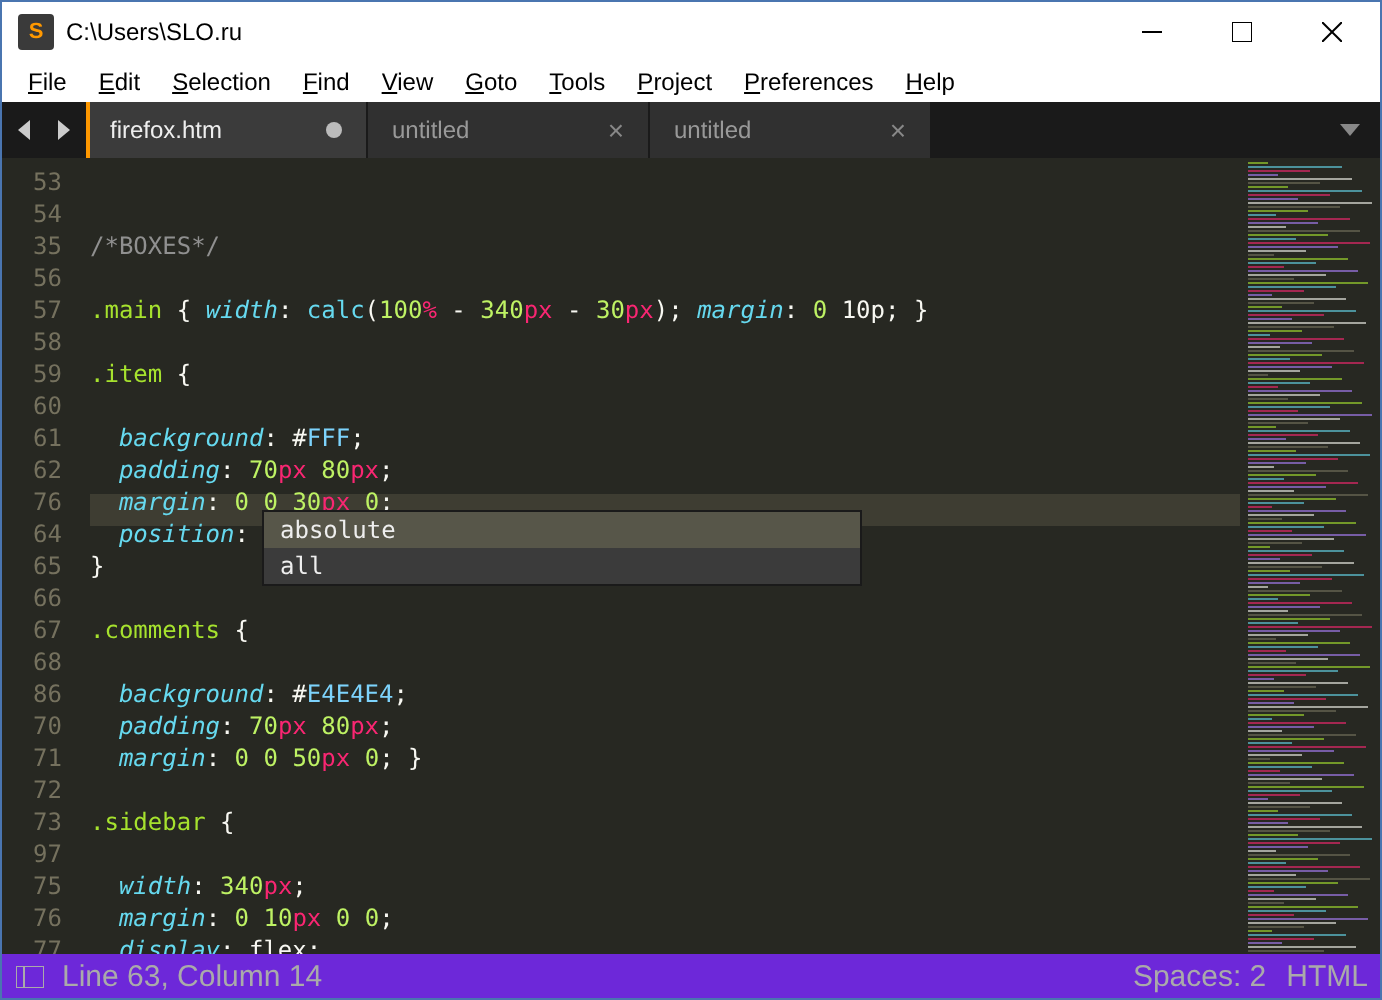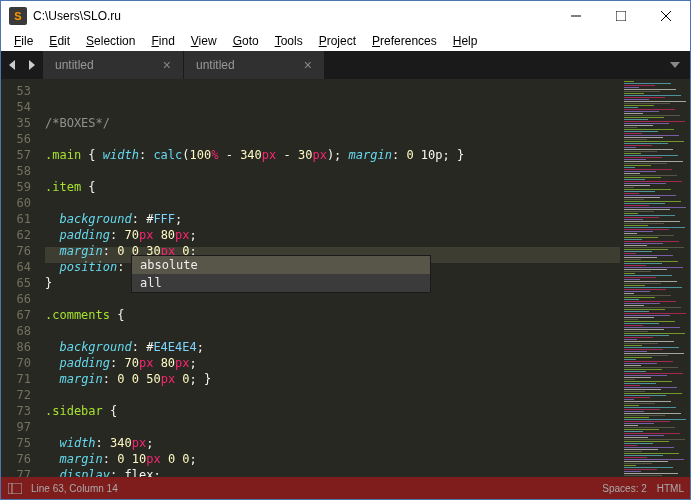--- a/index.html
+++ b/index.html
@@ -140,21 +140,21 @@
   padding-left: 6px;
   color: #f8f8f2;
   white-space: pre;
   position: relative;
 }
 .c-cmt { color: #909090; } 
 .c-sel { color: #a6e22e; } 
 .c-prop { color: #66d9ef; font-style: italic; } 
 .c-punc { color: #f8f8f2; }
 .c-func { color: #66d9ef; }
-.c-num { color: #fef9c3; }
+.c-num { color: #bef264; }
 .c-unit { color: #f92672; }
 .c-hex { color: #7dd3fc; }
 .c-plain { color: #f8f8f2; }
 .caret {
   display: inline-block;
   width: 1px; height: 14px;
   background: #f8f8f2;
   vertical-align: text-bottom;
   margin-left: -1px;
 }
@@ -194,25 +194,25 @@
   top: 2px;
   left: 4px;
   right: 4px;
 }
 .minimap-lines div {
   height: 1px;
   margin-bottom: 1px;
 }
 .statusbar {
   height: 22px;
-  background: #7f1d1d;
+  background: #6d28d9;
   color: #aaa;
   display: flex;
   align-items: center;
-  font-size: 10px;
+  font-size: 15px;
   padding: 0 6px;
 }
 .statusbar .sb-icon {
   width: 16px; height: 14px;
   margin-right: 8px;
   display: flex; align-items: center; justify-content: center;
 }
 .statusbar .spacer { flex: 1; }
 .statusbar .sb-item { margin-left: 10px; }
 </style>
@@ -260,20 +260,24 @@
           <polygon points="7,0 7,10 1,5" fill="#ccc"></polygon>
         </svg>
     </div>
     <div class="arrow">
       <svg width="10" height="10" viewBox="0 0 10 10">
           <polygon points="3,0 3,10 9,5" fill="#ccc"></polygon>
         </svg>
     </div>
   </div>
   <div id="tabs-container" style="display:flex;">
+      <div class="tab active">
+        <span class="tab-label">firefox.htm</span>
+        <span class="dirty"></span>
+      </div>
       <div class="tab">
         <span class="tab-label">untitled</span>
         <span class="close">×</span>
       </div>
       <div class="tab">
         <span class="tab-label">untitled</span>
         <span class="close">×</span>
       </div>
     </div>
   <div class="spacer"></div>

